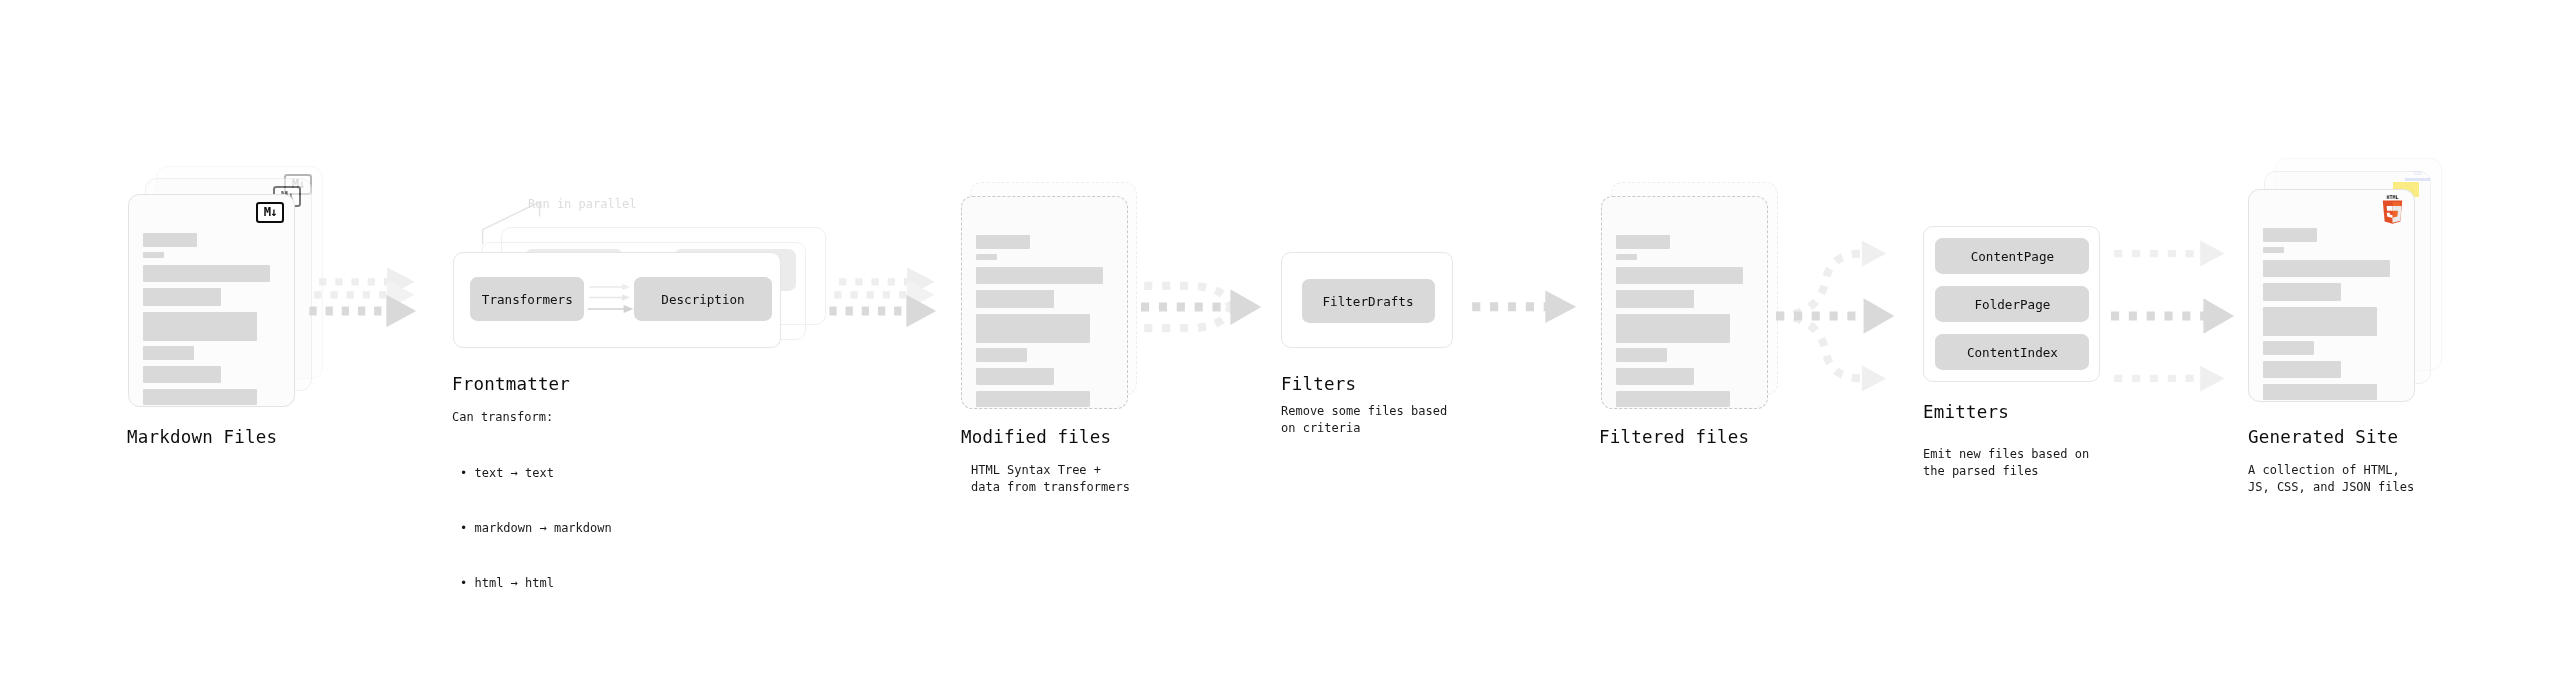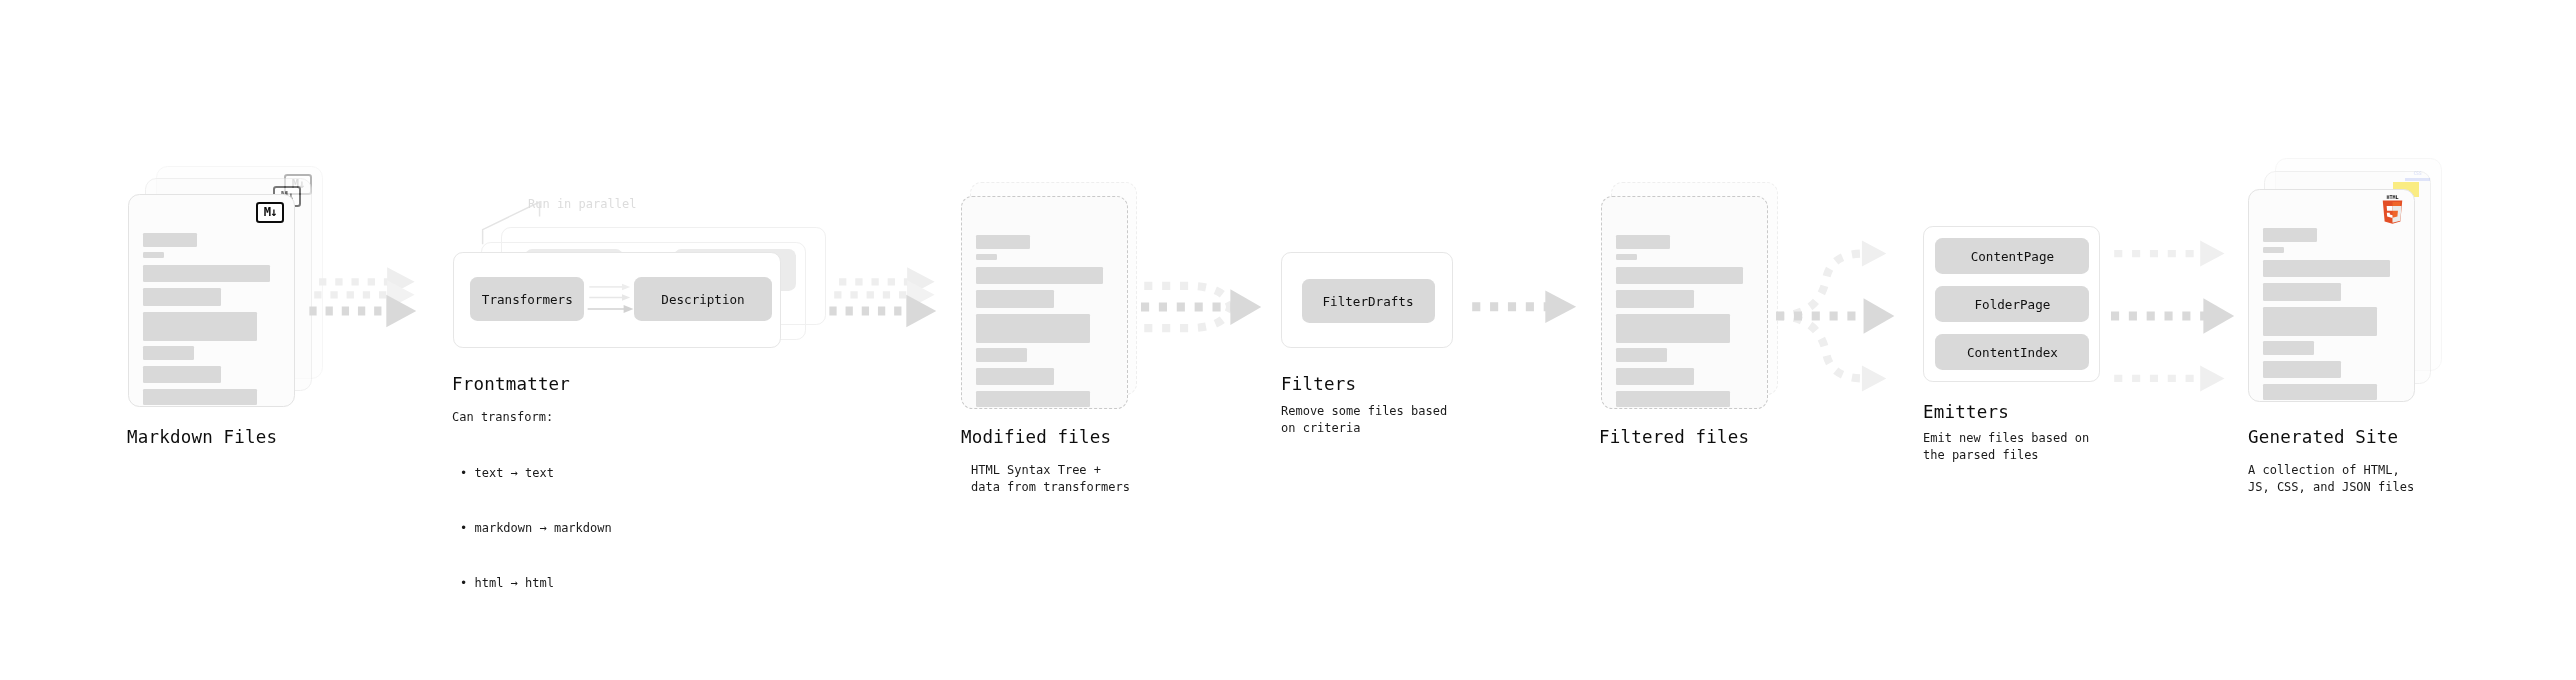--- a/index.html
+++ b/index.html
@@ -258,21 +258,21 @@
         <span>ContentPage</span>
       </div>
       <div class="chip" style="left:11.4px; top:59px; width:154px; height:36px;">
         <span>FolderPage</span>
       </div>
       <div class="chip" style="left:11.4px; top:107px; width:154px; height:36px;">
         <span>ContentIndex</span>
       </div>
     </div>
     <div class="title" style="left:1923px; top:402px;">Emitters</div>
-    <div class="sub" style="left:1923px; top:430px;">Emit new files based on
+    <div class="sub" style="left:1923px; top:446px;">Emit new files based on
 the parsed files</div>
   </div>
 
   <svg style="left:2111px; top:239px;" width="154" height="154" viewBox="0 0 190 190">
     <g fill="none" stroke-width="9" stroke-dasharray="10 12">
       <line x1="4" y1="18" x2="112" y2="18" stroke="#efefef"></line>
       <line x1="4" y1="172" x2="112" y2="172" stroke="#efefef"></line>
       <line x1="0" y1="95" x2="116" y2="95" stroke="#d9d9d9" stroke-width="11"></line>
     </g>
     <polygon points="110,2 110,34 140,18" fill="#efefef"></polygon>

